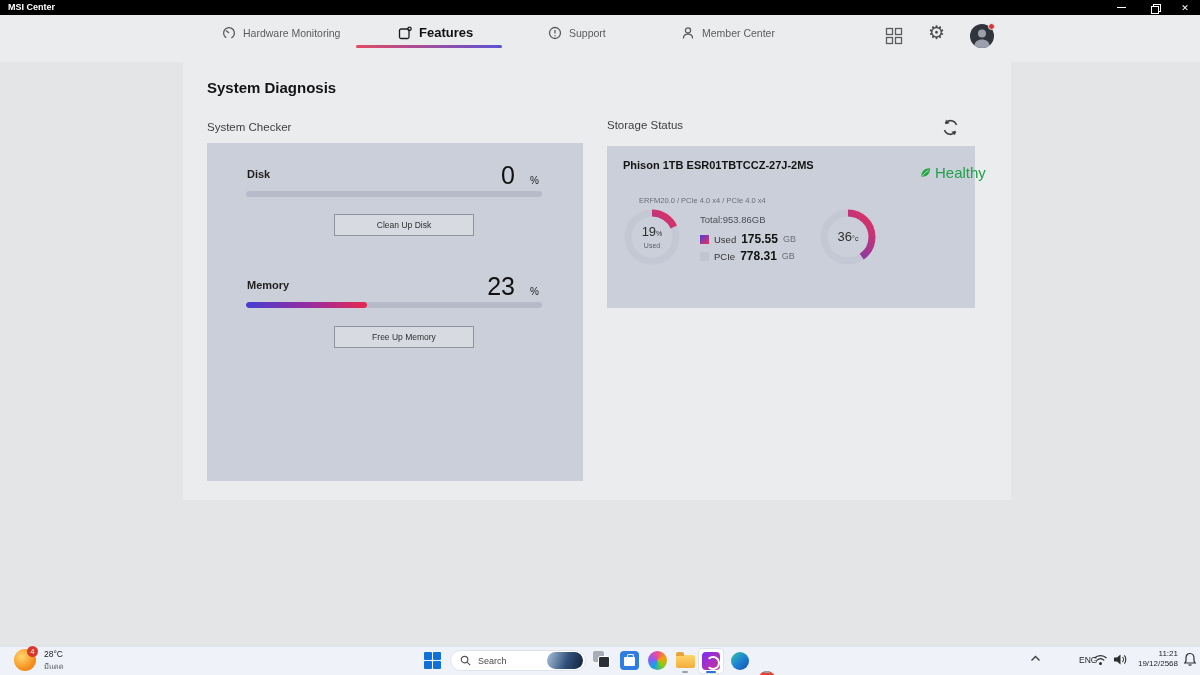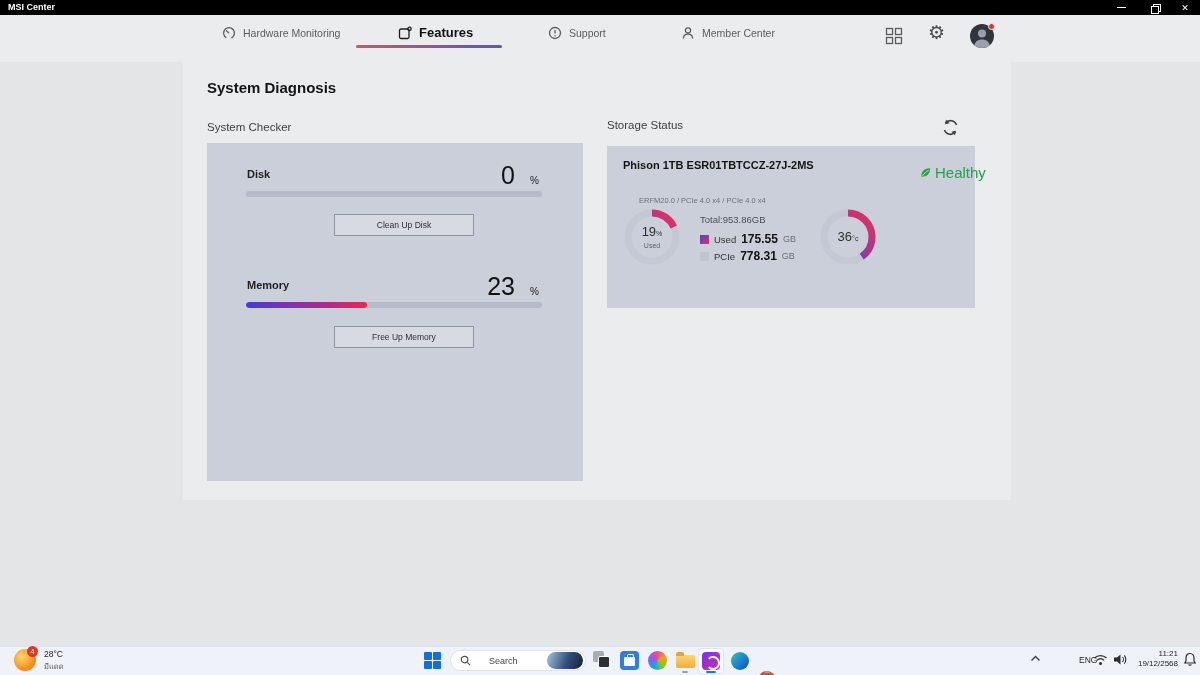--- a/index.html
+++ b/index.html
@@ -78,21 +78,21 @@
     background:radial-gradient(circle at 35% 35%,#ffd66e,#f6921e 60%,#e8731a);}
   .sun-badge{left:27px;top:646px;width:11px;height:11px;border-radius:50%;background:#d8392c;
     color:#fff;font-size:7px;display:flex;align-items:center;justify-content:center;}
   .weather-temp{left:44px;top:649px;font-size:8.5px;color:#222;}
   .weather-cond{left:44px;top:660px;font-size:7.5px;color:#555;}
   .startlogo{left:424px;top:652px;width:17px;height:17px;display:grid;
     grid-template-columns:8px 8px;grid-template-rows:8px 8px;gap:1px;cursor:pointer;}
   .startlogo div{background:#1170d8;border-radius:1px;}
   .searchpill{left:450px;top:650px;width:136px;height:21px;background:#fff;border-radius:11px;
     border:1px solid #e0e4ea;display:flex;align-items:center;cursor:pointer;}
-  .searchpill .txt{font-size:9px;color:#4a4a4a;margin-left:18px;flex:1;}
+  .searchpill .txt{font-size:9px;color:#4a4a4a;margin-left:7px;flex:1;}
   .search-thumb{width:36px;height:17px;border-radius:9px;margin-right:2px;
     background:linear-gradient(110deg,#a9c2dd,#31507a 55%,#13203a);}
   .tb-icon{top:651px;width:19px;height:19px;}
   .taskview-back{left:0;top:0;width:11px;height:11px;background:#a7adb6;border-radius:2px;position:absolute;}
   .taskview-front{left:5px;top:5px;width:12px;height:12px;background:#2b2f36;border-radius:2px;position:absolute;border:1px solid #fff;}
   .store{background:#2f7de1;border-radius:4px;position:relative;}
   .store::before{content:"";position:absolute;left:4px;top:6px;width:11px;height:9px;background:#fff;border-radius:1px;}
   .store::after{content:"";position:absolute;left:7px;top:3px;width:5px;height:3px;border:1px solid #fff;border-bottom:none;border-radius:2px 2px 0 0;}
   .copilot{border-radius:50%;background:conic-gradient(from 210deg,#0ea5e9,#8b5cf6,#ec4899,#f59e0b,#84cc16,#0ea5e9);}
   .folder{top:655px;width:19px;height:13px;border-radius:2px;position:absolute;

